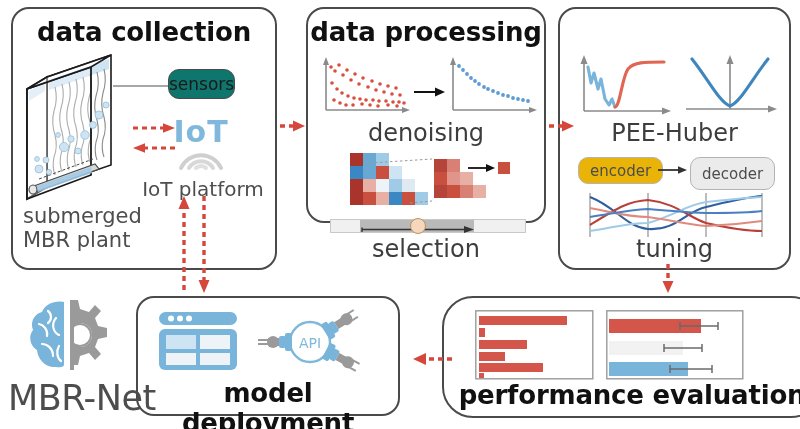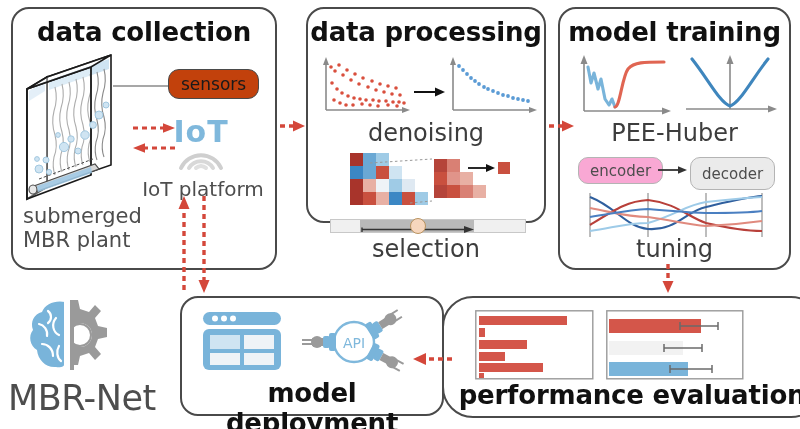--- a/index.html
+++ b/index.html
@@ -72,21 +72,21 @@
         <circle cx="74" cy="78" r="3.4"></circle>
           <circle cx="80" cy="68" r="4"></circle>
         <circle cx="87" cy="58" r="3"></circle>
           <circle cx="39" cy="88" r="2.4"></circle>
       </g>
     </svg>
 
     <svg class="abs" style="left:100px;top:70px;" width="60" height="14" viewBox="0 0 60 14">
       <line x1="0" y1="7" x2="58" y2="7" stroke="#8a8a8a" stroke-width="1.6"></line>
     </svg>
-    <div class="abs" style="left:155px;top:60px;padding:4px 12px;border:1.8px solid #4a4a4a;border-radius:11px;background:#c2410c;">
+    <div class="abs" style="left:155px;top:60px;padding:4px 0;border:1.8px solid #4a4a4a;border-radius:11px;background:#0f766e;">
       <span style="font-size:17px;color:#1a1a1a;">sensors</span>
     </div>
 
     <div class="abs" style="left:148px;top:105px;width:80px;height:62px;">
       <div class="abs" style="left:0;top:0;width:80px;text-align:center;font-size:30px;font-weight:700;color:#7fb8dc;letter-spacing:1px;">IoT</div>
       <svg class="abs" style="left:12px;top:28px;" width="56" height="30" viewBox="0 0 56 30">
         <g fill="none" stroke="#cfcfcf" stroke-width="4" stroke-linecap="round">
           <path d="M8,26 A22,22 0 0 1 48,26"></path>
         </g>
         <g fill="none" stroke="#d8d8d8" stroke-width="4" stroke-linecap="round">
@@ -249,21 +249,20 @@
         <line x1="2" y1="4.5" x2="2" y2="9" stroke="#333" stroke-width="1.4"></line>
         <line x1="2" y1="6.5" x2="106" y2="6.5" stroke="#333" stroke-width="1.3"></line>
         <polygon points="114,6.5 104,3 104,10" fill="#333"></polygon>
       </svg>
       <div class="abs" style="left:80px;top:-1px;width:16px;height:16px;border-radius:50%;background:#f6d6bd;border:1.6px solid #b9935f;box-sizing:border-box;"></div>
     </div>
     <div class="caption" style="left:0;right:0;top:226px;font-size:24px;color:#3d3d3d;">selection</div>
   </div>
 
   <div class="panel" style="left:558px;top:7px;width:233px;height:263px;">
-    <div class="ptitle" style="top:8px;font-size:26px;">model training</div>
 
     <svg class="abs" style="left:14px;top:44px;" width="100" height="66" viewBox="0 0 100 66">
       <g stroke="#8a8a8a" stroke-width="1.6" fill="none">
         <line x1="10" y1="58" x2="92" y2="58"></line>
         <line x1="10" y1="58" x2="10" y2="6"></line>
       </g>
       <polygon points="97,58 88,54.5 88,61.5" fill="#8a8a8a"></polygon>
       <polygon points="10,2 6.5,11 13.5,11" fill="#8a8a8a"></polygon>
       <path d="M14,14 L17,30 L20,20 L24,36 L27,26 L31,46 L35,52 L38,46 L41,54" fill="none" stroke="#79b4da" stroke-width="3.1" stroke-linejoin="round" stroke-linecap="round"></path>
       <path d="M41,54 C46,54 48,24 54,16 C60,9 70,9 90,9" fill="none" stroke="#e06552" stroke-width="3.1" stroke-linecap="round"></path>
@@ -273,21 +272,21 @@
       <g stroke="#8a8a8a" stroke-width="1.6" fill="none">
         <line x1="6" y1="56" x2="92" y2="56"></line>
         <line x1="50" y1="56" x2="50" y2="6"></line>
       </g>
       <polygon points="97,56 88,52.5 88,59.5" fill="#8a8a8a"></polygon>
       <polygon points="50,2 46.5,11 53.5,11" fill="#8a8a8a"></polygon>
       <path d="M12,6 C28,26 40,50 50,53 C60,50 72,26 88,6" fill="none" stroke="#3f86bd" stroke-width="3.1" stroke-linecap="round"></path>
     </svg>
     <div class="caption" style="left:0;right:0;top:110px;font-size:24px;color:#3d3d3d;">PEE-Huber</div>
 
-    <div class="abs" style="left:18px;top:148px;padding:3px 11px;border:1.5px solid #b4b4b4;border-radius:10px;background:#f9a8d4;">
+    <div class="abs" style="left:18px;top:148px;padding:3px 11px;border:1.5px solid #b4b4b4;border-radius:10px;background:#eab308;">
       <span style="font-size:15px;color:#4d4d4d;">encoder</span>
     </div>
     <svg class="abs" style="left:98px;top:155px;" width="30" height="12" viewBox="0 0 30 12">
       <line x1="0" y1="6" x2="21" y2="6" stroke="#333" stroke-width="1.8"></line>
       <polygon points="29,6 20,2.2 20,9.8" fill="#333"></polygon>
     </svg>
     <div class="abs" style="left:130px;top:148px;padding:6px 11px;border:1.5px solid #b4b4b4;border-radius:10px;background:#ebebeb;">
       <span style="font-size:15px;color:#4d4d4d;">decoder</span>
     </div>
 
@@ -302,21 +301,21 @@
         <path d="M4,6 C30,16 40,36 62,38 C90,40 100,20 120,16 C145,10 160,6 176,5" stroke="#2f5f9e"></path>
         <path d="M4,34 C30,18 42,10 62,9 C90,12 102,26 120,32 C146,38 162,40 176,40" stroke="#b8403a"></path>
         <path d="M4,40 C30,36 42,32 62,32 C90,24 100,14 120,11 C146,8 162,7 176,6" stroke="#9ecbe8"></path>
         <path d="M4,17 C30,22 42,26 62,26 C90,30 102,34 120,35 C146,34 162,32 176,30" stroke="#e08a7e"></path>
         <path d="M4,26 C30,22 42,19 62,18 C90,20 102,22 120,22 C146,22 162,22 176,20" stroke="#4a7fc1"></path>
       </g>
     </svg>
     <div class="caption" style="left:0;right:0;top:226px;font-size:24px;color:#3d3d3d;">tuning</div>
   </div>
 
-  <div class="panel" style="left:136px;top:296px;width:264px;height:120px;margin-left:44px;">
+  <div class="panel" style="left:136px;top:296px;width:264px;height:120px;">
 
     <svg class="abs" style="left:19px;top:12px;" width="82" height="62" viewBox="0 0 82 62">
       <rect x="2" y="2" width="78" height="13" rx="6.5" fill="#79b4da"></rect>
       <circle cx="14" cy="8.5" r="3" fill="#ffffff"></circle>
       <circle cx="23" cy="8.5" r="3" fill="#ffffff"></circle>
       <circle cx="32" cy="8.5" r="3" fill="#ffffff"></circle>
       <rect x="2" y="19" width="78" height="41" rx="6" fill="#79b4da"></rect>
       <rect x="9" y="25" width="30" height="14" fill="#cfe4f2"></rect>
       <rect x="43" y="25" width="30" height="14" fill="#eef3f7"></rect>
       <rect x="9" y="43" width="30" height="12" fill="#eef3f7"></rect>

